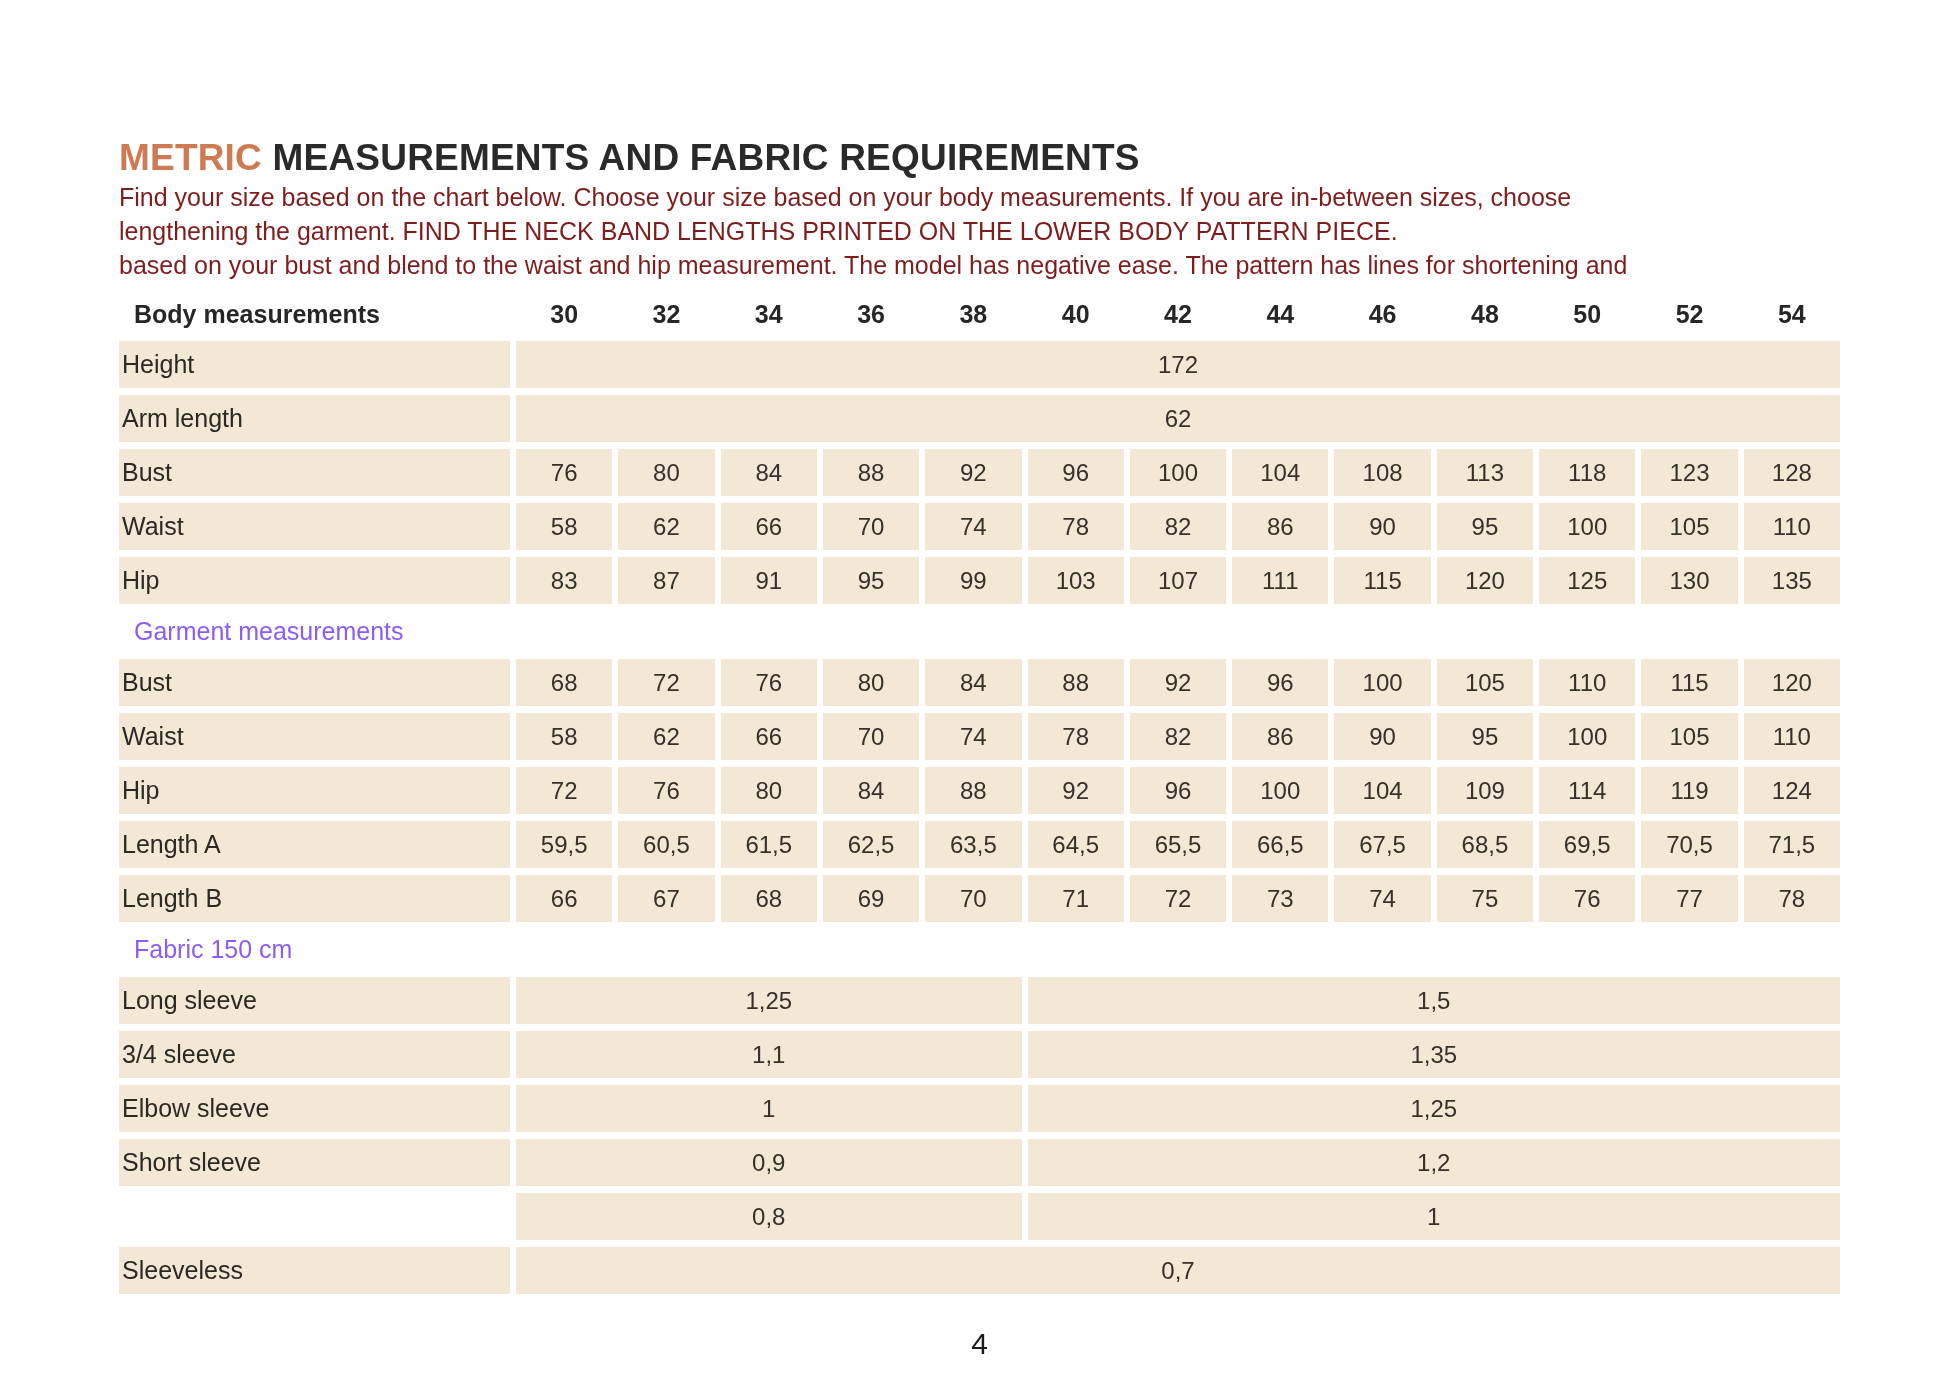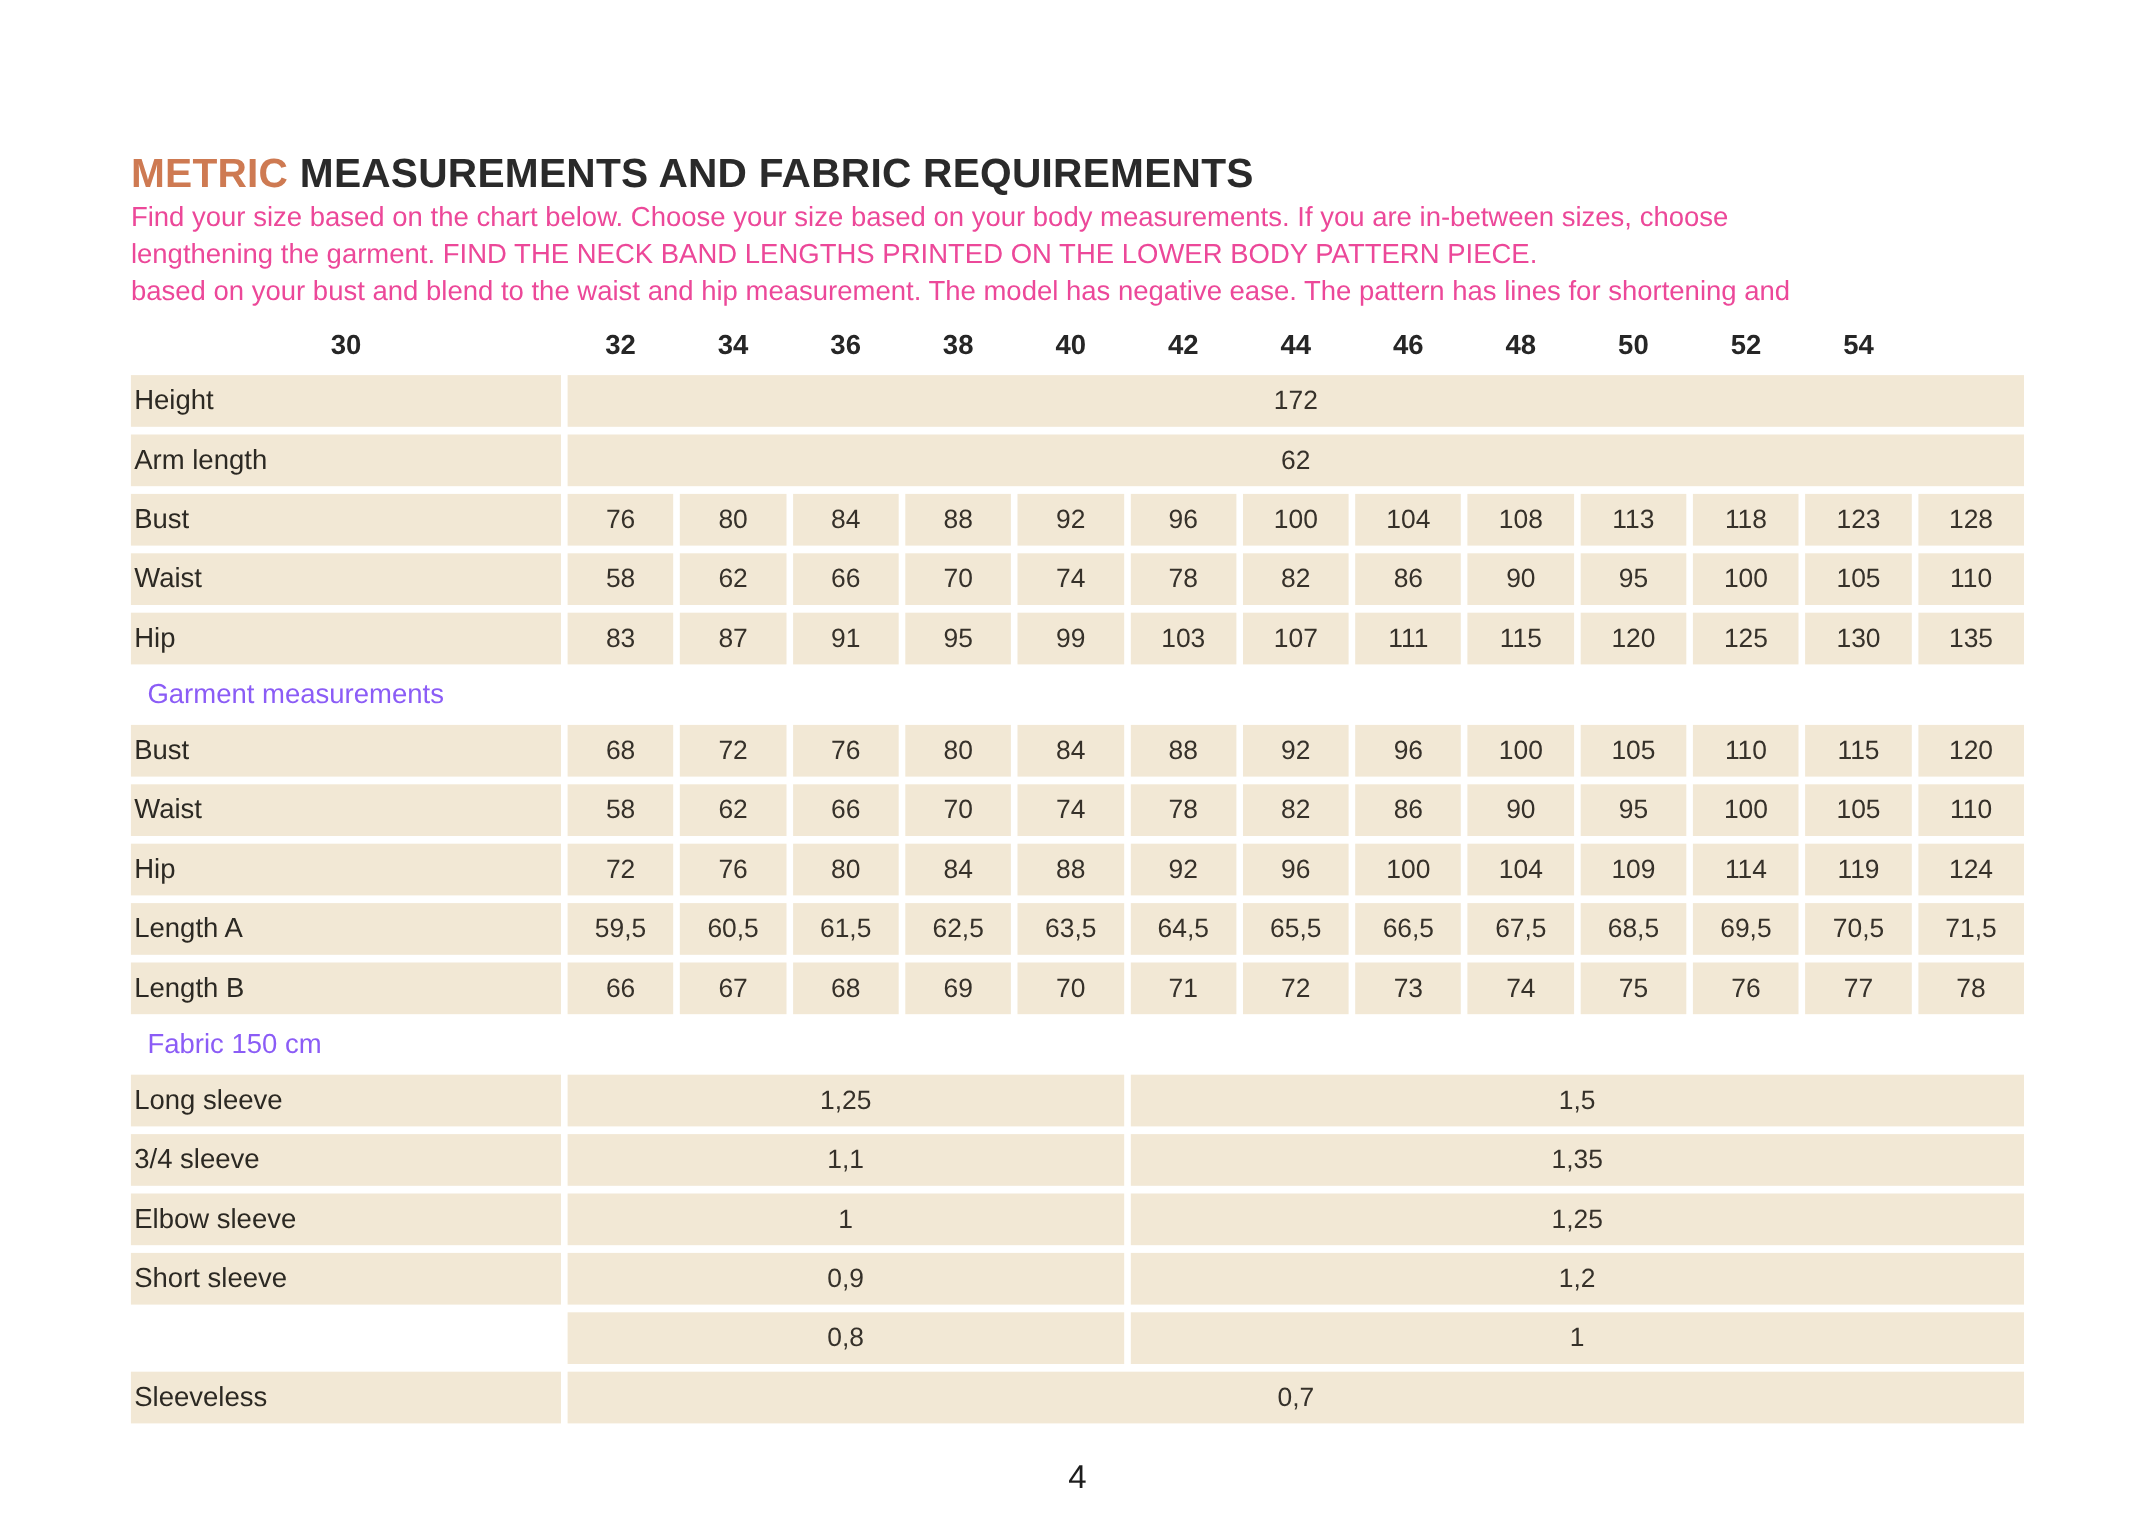--- a/index.html
+++ b/index.html
@@ -7,21 +7,21 @@
     position:relative; width:1946px; height:1387px;
     background:#ffffff; overflow:hidden;
     font-family:"Liberation Sans", sans-serif;
     color:#262421;
   }
   .content { position:absolute; left:119px; top:136px; width:1721px; }
 
   .title { margin:0; font-size:37px; line-height:44px; font-weight:700; color:#2a2a2a; letter-spacing:0.2px; }
   .title .accent { color:#ce7a52; }
 
-  .intro { font-size:25px; line-height:34px; color:#ec4899; }
+  .intro { font-size:25px; line-height:34px; color:#7f1d1d; }
 
   
   .table { margin-top:13px; }
   .row {
     display:grid;
     grid-template-columns:391px repeat(13, 1fr);
     column-gap:6px;
     height:47px;
     margin-bottom:7px;
   }
@@ -65,20 +65,21 @@
     <h1 class="title"><span class="accent">METRIC</span> <span>MEASUREMENTS AND FABRIC REQUIREMENTS</span></h1>
 
     <div class="intro">
       <div>Find your size based on the chart below. Choose your size based on your body measurements. If you are in-between sizes, choose</div>
       <div>lengthening the garment. FIND THE NECK BAND LENGTHS PRINTED ON THE LOWER BODY PATTERN PIECE.</div>
       <div>based on your bust and blend to the waist and hip measurement. The model has negative ease. The pattern has lines for shortening and</div>
     </div>
 
     <div id="size-table" class="table">
         <div class="row header-row">
+          <div class="hcell label-h">Body measurements</div>
           <div class="hcell size">30</div>
           <div class="hcell size">32</div>
           <div class="hcell size">34</div>
           <div class="hcell size">36</div>
           <div class="hcell size">38</div>
           <div class="hcell size">40</div>
           <div class="hcell size">42</div>
           <div class="hcell size">44</div>
           <div class="hcell size">46</div>
           <div class="hcell size">48</div>

